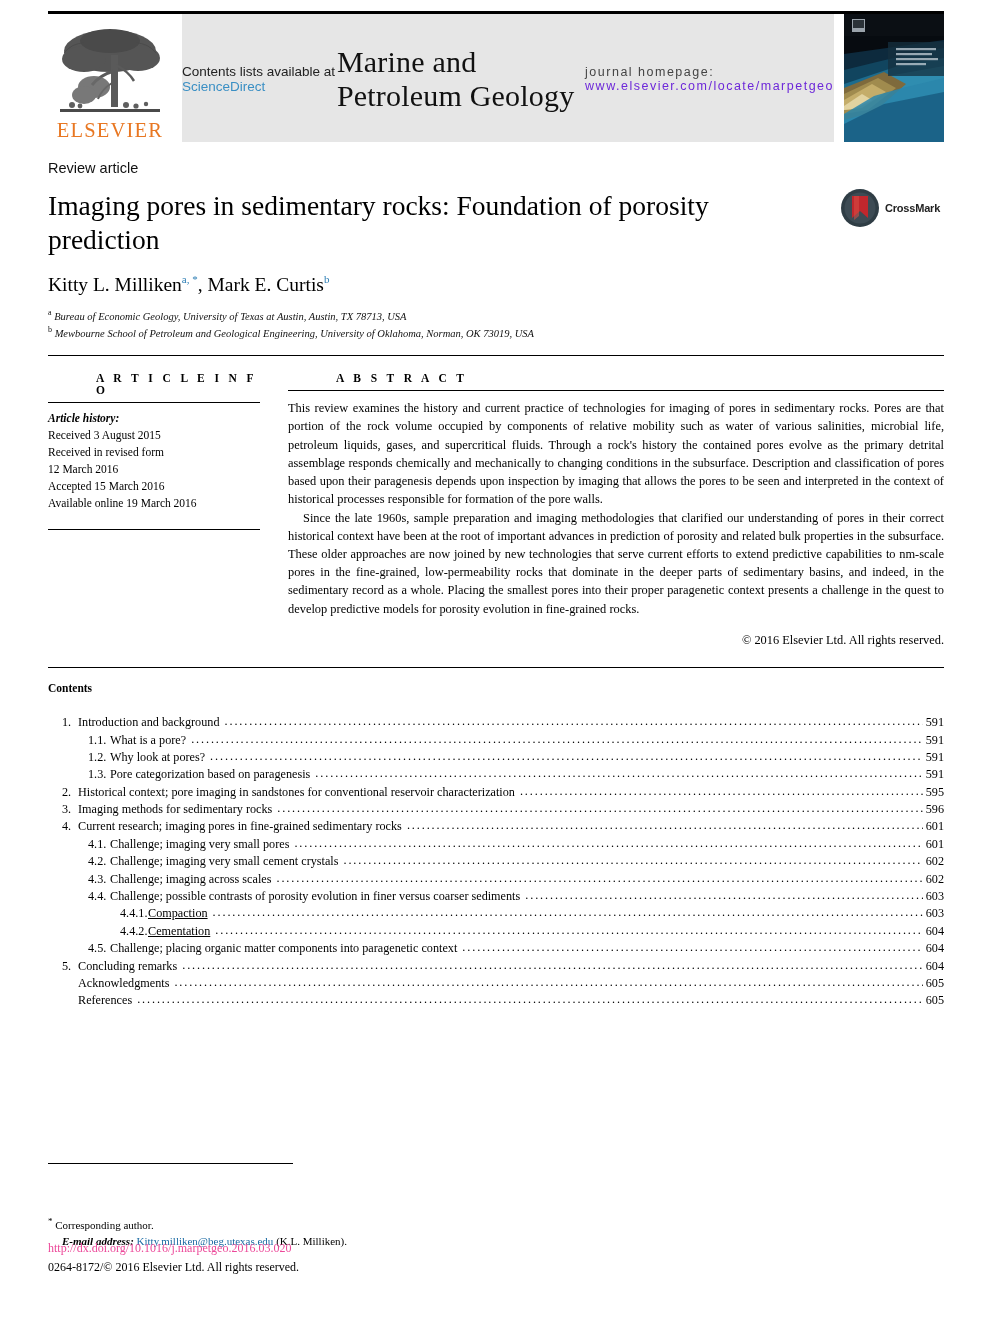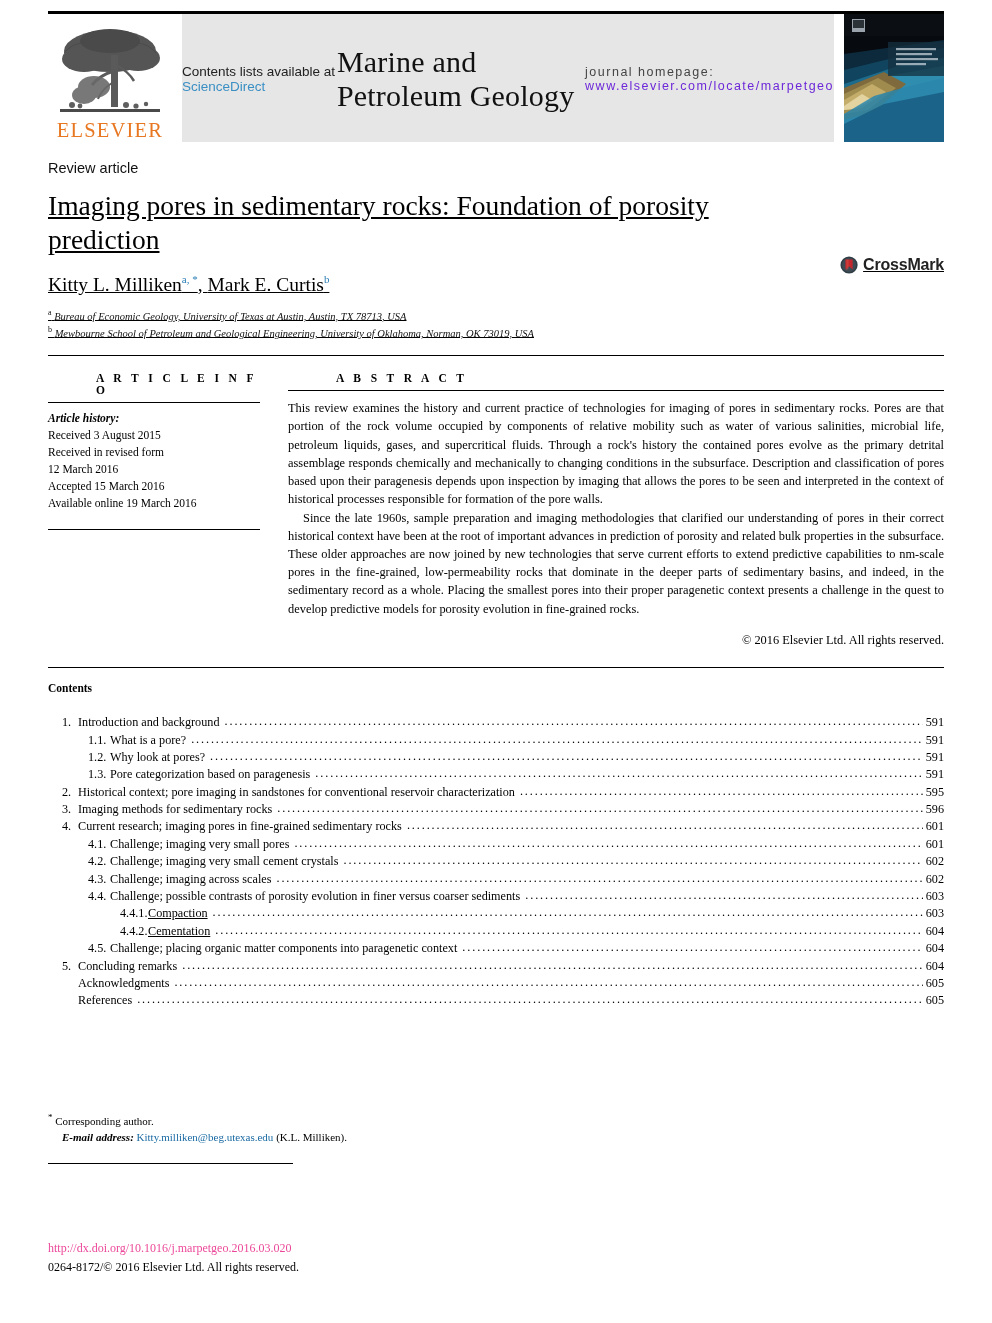--- a/index.html
+++ b/index.html
@@ -100,21 +100,21 @@
     background: #05070b;
   }
 
   
   .kindline {
     margin-top: 18px;
     font-family: "Liberation Sans", sans-serif;
     font-size: 14.5px;
     color: #111;
   }
-  .titlerow { display: flex; align-items: center; text-decoration: underline; }
+  .titlerow { display: flex; align-items: flex-start; }
   .titlecol { flex: 1 1 auto; padding-right: 16px; }
   h1.title {
     font-family: "Liberation Serif", serif;
     font-weight: normal;
     font-size: 27.5px;
     line-height: 1.22;
     margin: 13px 0 0 0;
     color: #000;
     max-width: 680px;
   }
@@ -138,21 +138,21 @@
     flex: 0 0 104px;
     width: 104px;
     margin-top: 12px;
     display: flex;
     align-items: center;
     gap: 5px;
   }
   .cm-badge { width: 40px; height: 40px; }
   .cm-text {
     font-family: "Liberation Sans", sans-serif;
-    font-size: 16px;
+    font-size: 11px;
     font-weight: bold;
     color: #222;
     letter-spacing: -.2px;
   }
 
   
   .rule-top { border-top: 1px solid #000; margin-top: 14px; }
   .infoAbstract { display: flex; margin-top: 16px; }
   .infocol { flex: 0 0 240px; width: 240px; padding-right: 28px; box-sizing: border-box; }
   .abscol { flex: 1 1 auto; }
@@ -215,21 +215,21 @@
   .foot-rule {
     position: absolute;
     left: 48px;
     width: 245px;
     border-top: 1px solid #000;
     top: 1152px;
   }
   .footnotes {
     position: absolute;
     left: 48px;
-    top: 1100px;
+    top: 1204px;
     width: 620px;
     font-size: 11px;
     line-height: 1.5;
   }
   .footnotes .star { font-size: 9px; vertical-align: super; }
   .footnotes .ital { font-style: italic; font-weight: bold; }
   .mail { color: #1a6aa3; }
   .doi-block {
     position: absolute;
     left: 48px;

